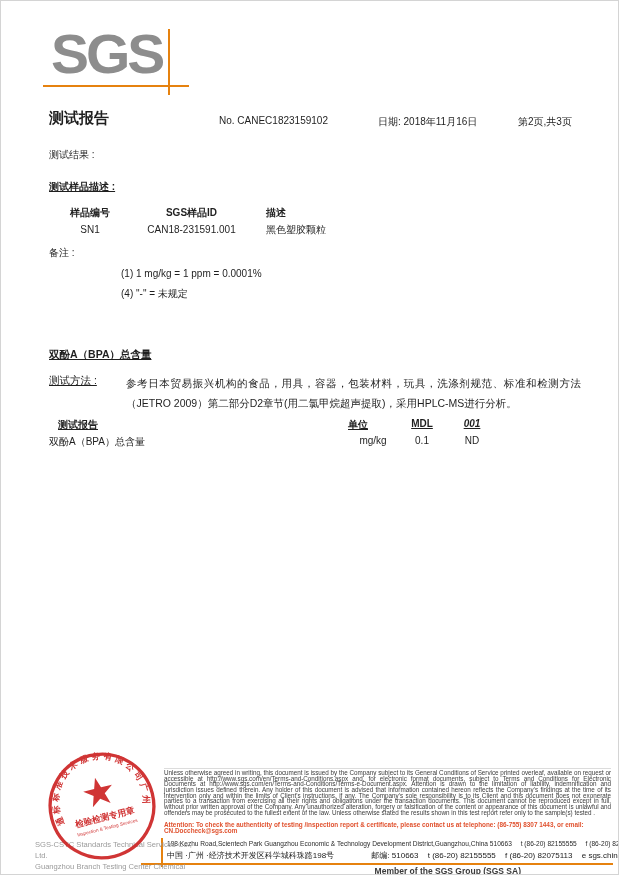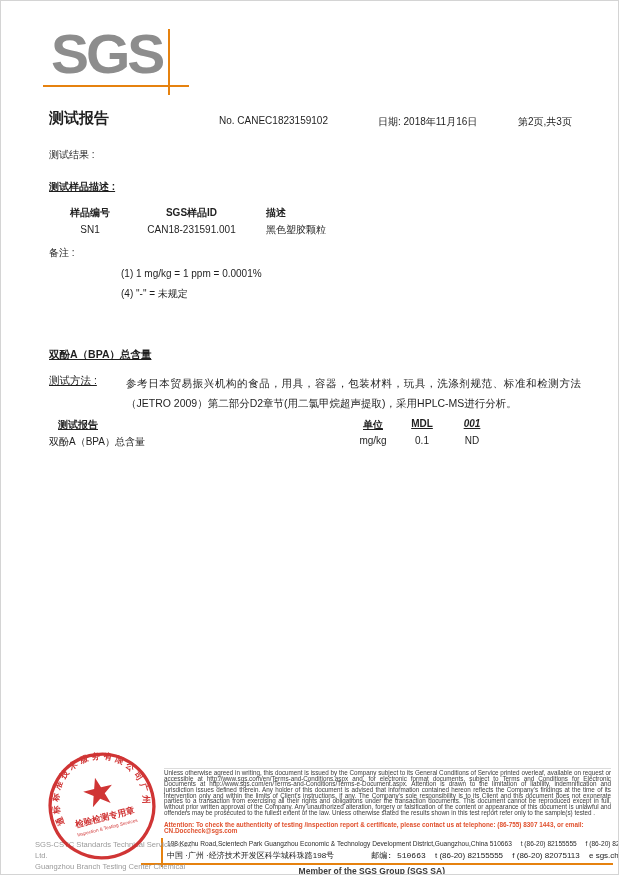--- a/index.html
+++ b/index.html
@@ -25,38 +25,38 @@
   .stable .c1{width:78px;text-align:center;}
   .stable .c2{width:125px;text-align:center;}
   .stable .c3{width:180px;text-align:left;padding-left:12px;}
   
   .remarks{left:120px;top:263px;font-size:10px;line-height:20px;}
   
   .method-text{left:125px;top:372px;width:455px;font-size:10.5px;line-height:20px;text-align:justify;}
   
   .rtable{font-size:10px;}
   .rt-name-h{left:57px;top:417px;}
-  .rt-unit-h{left:347px;top:417px;width:50px;text-align:center;}
+  .rt-unit-h{left:347px;top:417px;width:50px;}
   .rt-mdl-h{left:400px;top:417px;width:42px;text-align:center;}
   .rt-s1-h{left:450px;top:417px;width:42px;text-align:center;font-style:italic;}
   .rt-name{left:48px;top:434px;}
   .rt-unit{left:347px;top:434px;width:50px;text-align:center;}
   .rt-mdl{left:400px;top:434px;width:42px;text-align:center;}
   .rt-s1{left:450px;top:434px;width:42px;text-align:center;}
   
   .company-lines{left:34px;top:838px;font-size:7.6px;color:#9b9b9b;line-height:11px;width:165px;z-index:1;}
   .stamp{left:42px;top:748px;width:118px;height:114px;transform:rotate(-14deg);opacity:.93;z-index:2;}
   .legal{left:163px;top:767px;width:447px;font-size:6.3px;line-height:5.65px;text-align:justify;color:#3c3c3c;border-top:1px solid #dcdcdc;padding-top:1px;}
   .attention{left:163px;top:821px;width:447px;font-size:6.4px;line-height:6.3px;font-weight:bold;color:#e0512e;}
   .addr1{left:166px;top:839px;font-size:6.6px;color:#2a2a2a;white-space:nowrap;}
   .addr2{left:166px;top:849px;font-size:8px;color:#1a1a1a;white-space:nowrap;}
   .addr1 span,.addr2 span{margin-right:7px;}
   .footer-vline{left:160px;top:837px;width:2px;height:29px;background:#e6820f;}
   .footer-rule{left:140px;top:862px;width:472px;height:2px;background:#e6820f;}
-  .member{left:0;top:865px;width:444px;text-align:right;font-size:8.5px;font-weight:bold;color:#3a3a3a;}
+  .member{left:0;top:865px;width:520px;text-align:right;font-size:8.5px;font-weight:bold;color:#3a3a3a;}
 </style>
 </head>
 <body>
 
 <div class="page">
 
   <div class="abs sgs-logo">SGS</div>
   <div class="abs logo-hline"></div>
   <div class="abs logo-vline"></div>
 
@@ -124,21 +124,21 @@
 
   <div class="abs footer-vline"></div>
   <div class="abs addr1">
     <span>198 Kezhu Road,Scientech Park Guangzhou Economic &amp; Technology Development District,Guangzhou,China  510663</span>
     <span>t (86-20) 82155555</span>
     <span>f (86-20) 82075113</span>
     
   </div>
   <div class="abs addr2">
     <span>中国 ·广州 ·经济技术开发区科学城科珠路198号</span>
-    <span style="margin-left:28px;font-family:Liberation Mono, monospace;">邮编: 510663</span>
+    <span style="margin-left:28px;">邮编: 510663</span>
     <span>t (86-20) 82155555</span>
     <span>f (86-20) 82075113</span>
     <span>e  sgs.china@sgs.com</span>
   </div>
   <div class="abs footer-rule"></div>
   <div class="abs member">Member of the SGS Group (SGS SA)</div>
 
 </div>
 
 </body></html>

